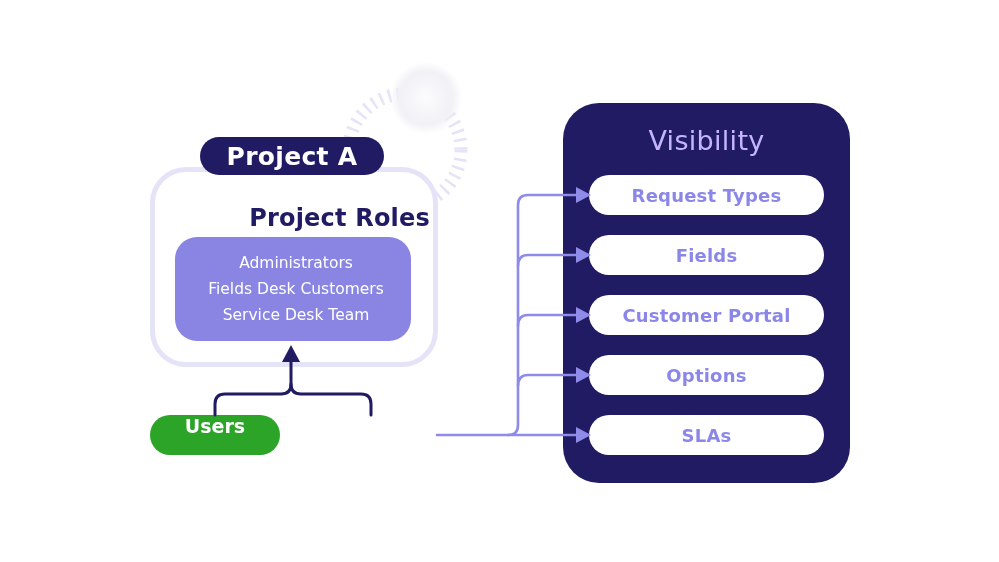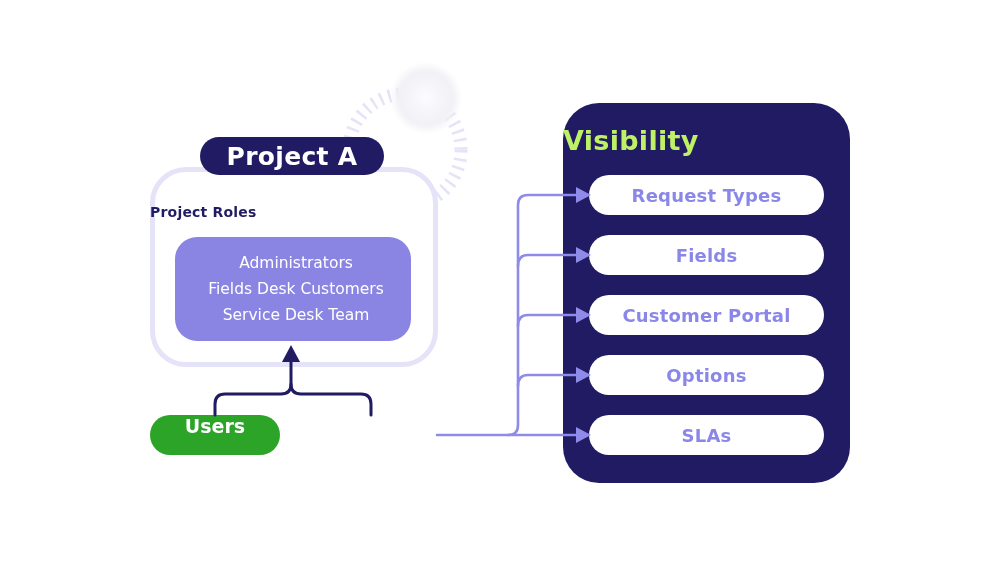--- a/index.html
+++ b/index.html
@@ -52,25 +52,25 @@
     width: 184px; height: 38px;
     background: var(--c-navy);
     border-radius: 27px;
     display: flex; align-items: center; justify-content: center;
   }
   .project-pill span {
     color: #fff; font-size: 25px; font-weight: bold; letter-spacing: .3px;
   }
   .roles-heading {
     position: absolute;
-    left: 150px; top: 204px;
+    left: 142px; top: 204px;
     width: 288px;
-    text-align: left;
+    text-align: right;
     color: var(--c-navy);
-    font-size: 14px; font-weight: bold; letter-spacing: .2px;
+    font-size: 24px; font-weight: bold; letter-spacing: .2px;
   }
   .roles-box {
     position: absolute;
     left: 175px; top: 237px;
     width: 236px; height: 104px;
     background: var(--c-periwinkle);
     border-radius: 22px;
     display: flex; flex-direction: column;
     align-items: center; justify-content: center; padding-left: 6px;
   }
@@ -90,21 +90,22 @@
   .vis-panel {
     position: absolute;
     left: 563px; top: 103px;
     width: 287px; height: 380px;
     background: var(--c-navy);
     border-radius: 36px;
   }
   .vis-title {
     position: absolute;
     left: 0; top: 22px; width: 100%;
-    color: #bef264; font-size: 27px; font-weight: bold; letter-spacing: .3px;
+    text-align: center;
+    color: #c4b5fd; font-size: 27px; font-weight: normal; letter-spacing: .3px;
   }
   .vis-pill {
     position: absolute;
     left: 26px; width: 235px; height: 40px;
     background: var(--c-white);
     border-radius: 20px;
     display: flex; align-items: center; justify-content: center;
   }
   .vis-pill span {
     color: var(--c-pill_text);

